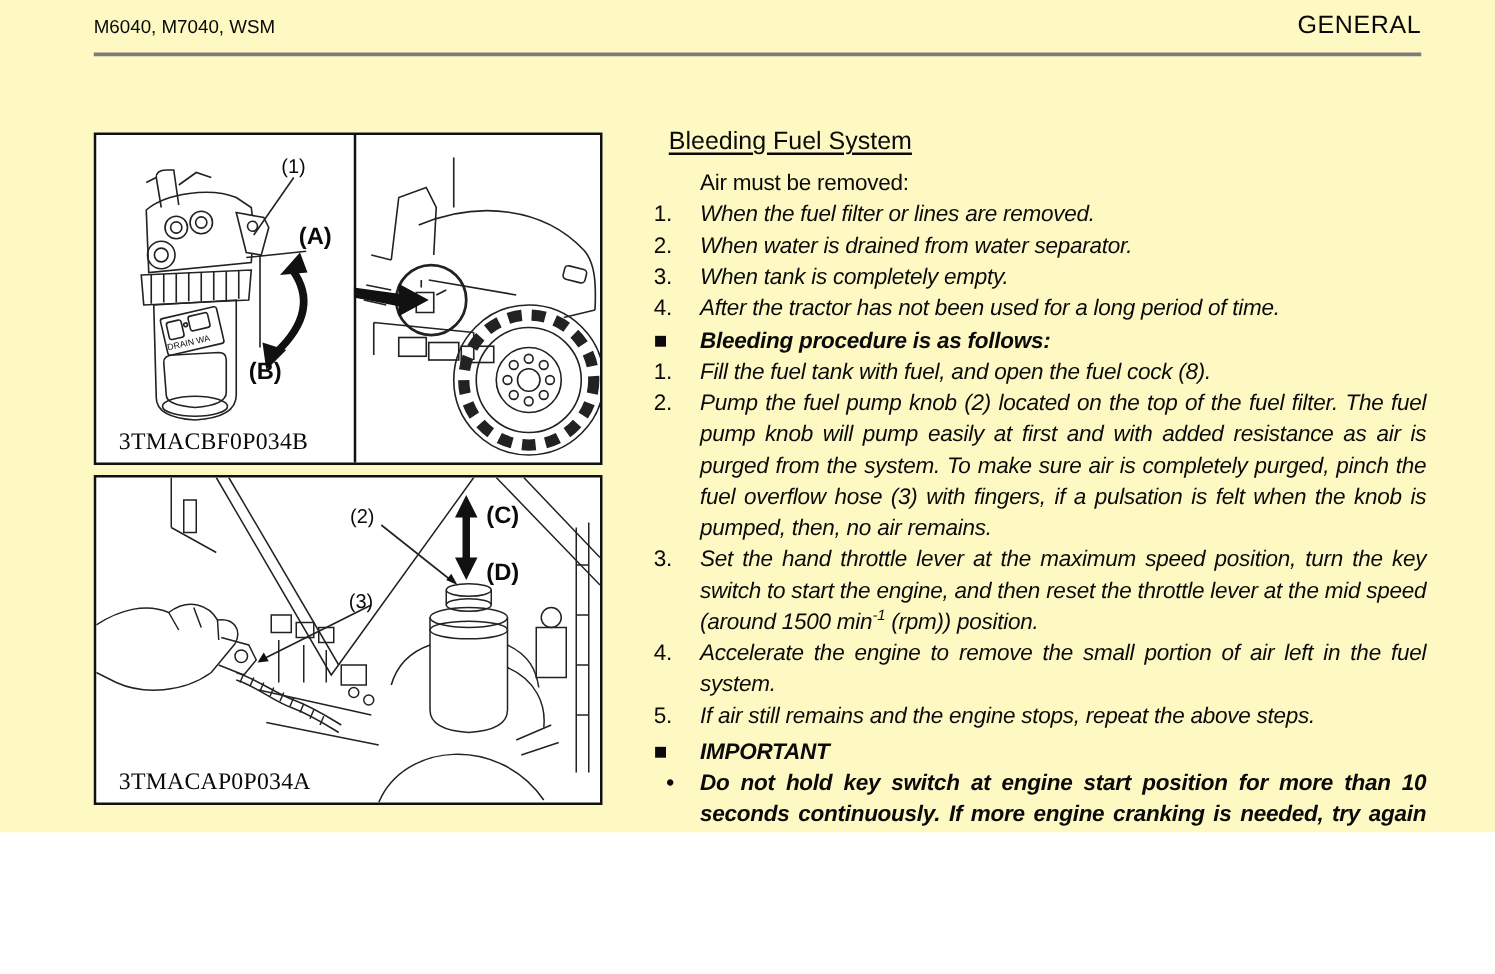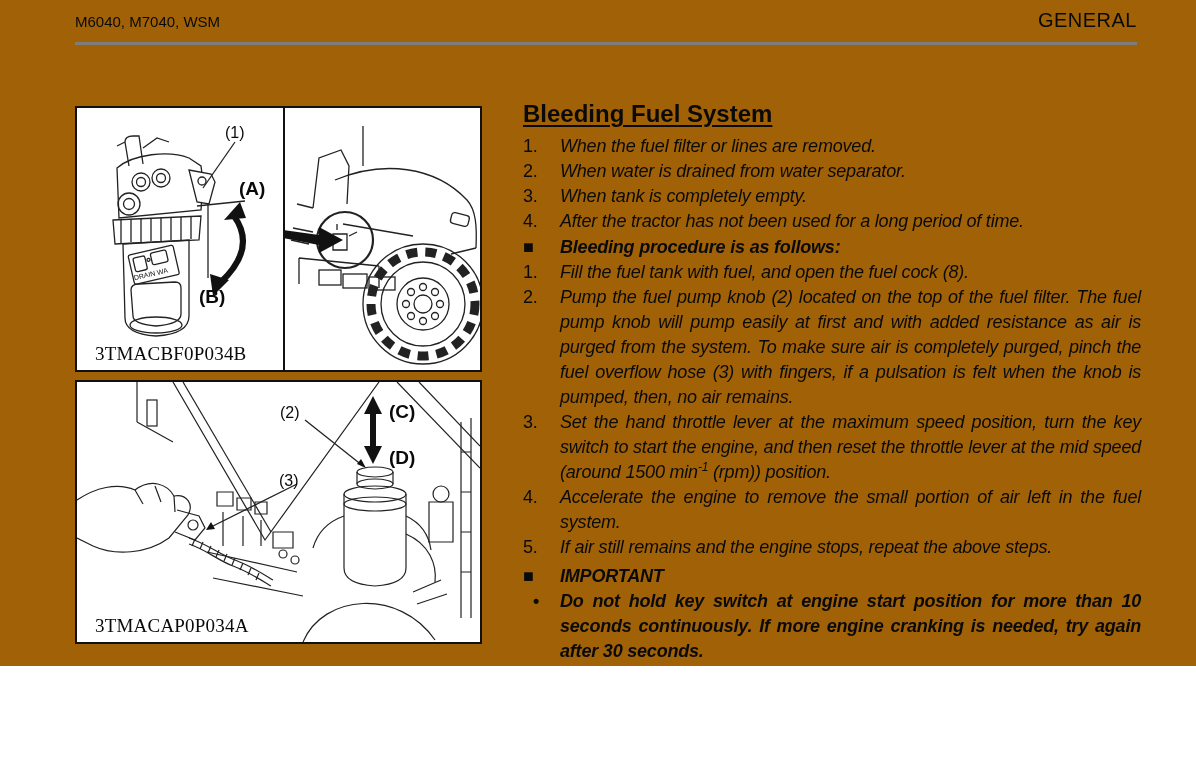--- a/index.html
+++ b/index.html
@@ -1,35 +1,35 @@
 <!DOCTYPE html>
 <html><head>
 <meta charset="utf-8">
 <style>
   * { margin:0; padding:0; box-sizing:border-box; }
   html,body { background:#ffffff; }
   .page {
-    position:relative; width:1196px; height:666px; background:#a16207;
+    position:relative; width:1196px; height:666px; background:#fef9c3;
     font-family:"Liberation Sans", sans-serif; color:#0a0a0a; overflow:hidden;
   }
   .hdr-left { position:absolute; left:75px; top:13px; font-size:15px; }
   .hdr-right { position:absolute; right:59px; top:9px; font-size:20px; letter-spacing:0.5px; }
   .hdr-rule { position:absolute; left:75px; top:42px; width:1062px; height:3px; background:#7d7d7d; }
   .page-title { position:absolute; left:73px; top:55px; font-size:28px; font-weight:bold; letter-spacing:0.2px; }
 
   .fig { position:absolute; left:75px; border:2px solid #111; background:#fff; }
   .fig1 { top:106px; width:407px; height:266px; }
   .fig2 { top:380px; width:407px; height:264px; }
   .fig svg { position:absolute; top:0; }
   .fig1 .divider { position:absolute; left:206px; top:0; width:2px; height:100%; background:#111; }
   .caption { position:absolute; left:16px; bottom:5px; font-size:19px; background:#fff; padding:0 2px; letter-spacing:0.2px;font-family:Liberation Serif, serif; }
 
   .content { position:absolute; left:523px; top:101px; width:618px; font-size:18px; line-height:25px; letter-spacing:-0.2px; }
-  .sec-heading { font-size:24px; font-weight:bold; letter-spacing:0;
-    text-decoration:underline; text-decoration-thickness:2px; text-underline-offset:3px; margin-bottom:8px; }
+  .sec-heading { font-size:20px; font-weight:normal; letter-spacing:0;
+    text-decoration:underline; text-decoration-thickness:2px; text-underline-offset:3px; margin-bottom:8px;margin-left:12px; }
   .intro { margin-left:37px; }
   .row { display:flex; }
   .row .num { flex:0 0 37px; width:37px; }
   .row .txt { flex:1; text-align:justify;font-style:italic; }
   .hdr-row { font-weight:bold; margin-top:1px; }
   .imp-row { margin-top:4px; }
   .bullet-row { font-weight:bold; }
   .bullet-row .num { padding-left:10px; }
   .sup { font-size:12px; vertical-align:super; line-height:0; }
 
@@ -164,20 +164,21 @@
       <text x="203" y="36" font-size="16">(2)</text>
       <text x="312" y="36" font-size="19" font-weight="bold">(C)</text>
       <text x="312" y="82" font-size="19" font-weight="bold">(D)</text>
       <text x="202" y="104" font-size="16">(3)</text>
     </svg>
     <div class="caption">3TMACAP0P034A</div>
   </div>
 
   <div class="content">
     <div class="sec-heading">Bleeding Fuel System</div>
+    <div class="intro">Air must be removed:</div>
 
     <div class="row">
       <span class="num">1.</span>
       <span class="txt">When the fuel filter or lines are removed.</span>
     </div>
     <div class="row">
       <span class="num">2.</span>
       <span class="txt">When water is drained from water separator.</span>
     </div>
     <div class="row">

